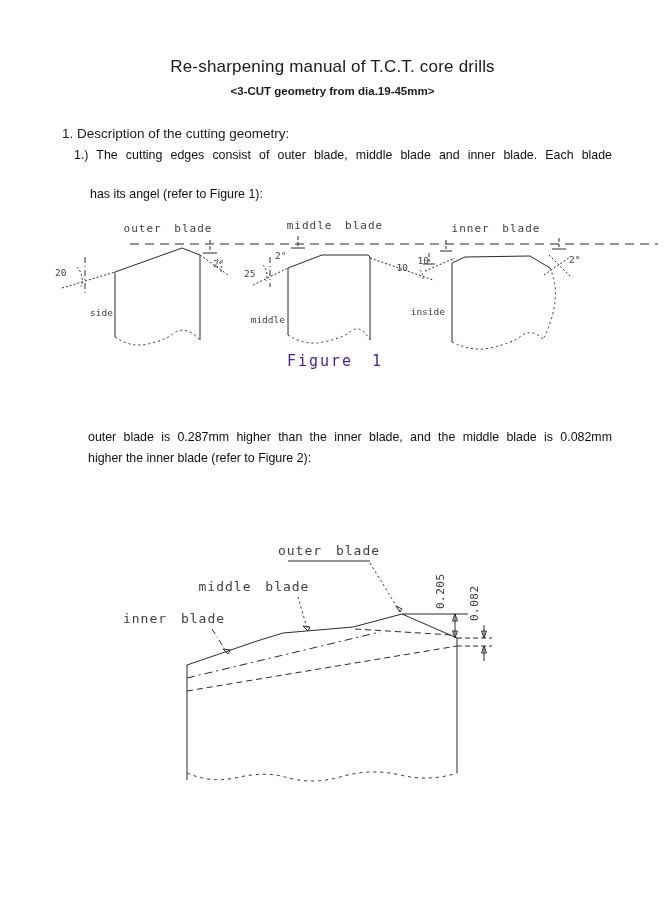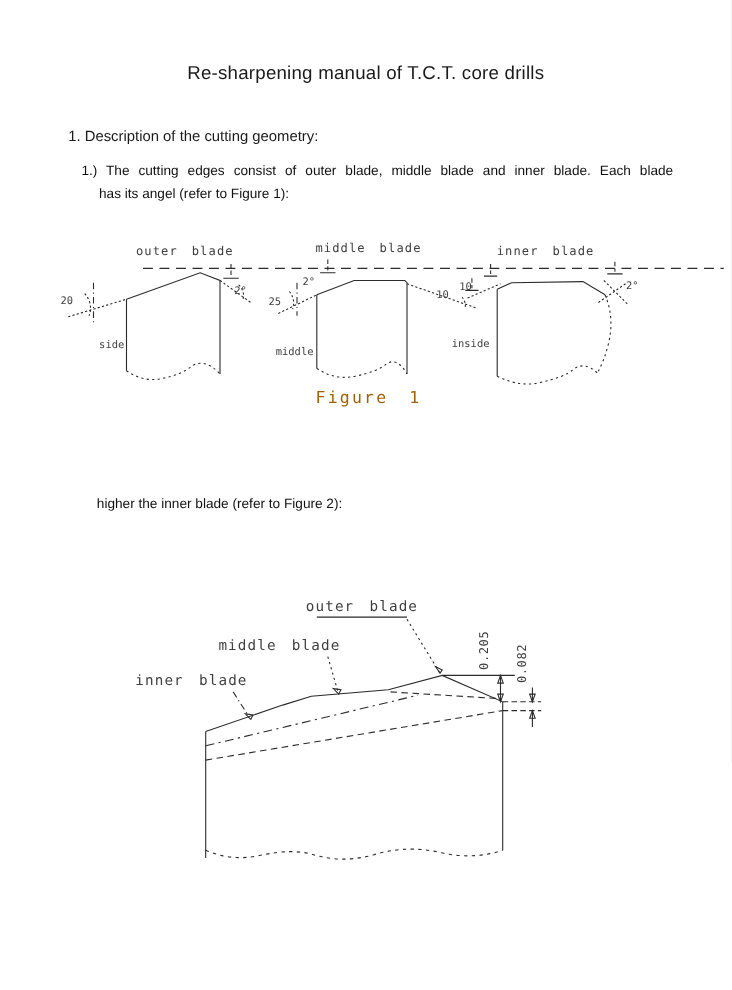--- a/index.html
+++ b/index.html
@@ -10,26 +10,26 @@
   }
   .abs{position:absolute;}
   .title{
     left:0;right:0;top:57px;text-align:center;
     font-size:17px;font-weight:400;letter-spacing:.2px;
   }
   .subtitle{
     left:0;right:0;top:85px;text-align:center;
     font-size:11.5px;font-weight:700;
   }
-  .sec-heading{left:62px;top:116px;font-size:13.5px;}
+  .sec-heading{left:62px;top:126px;font-size:13.5px;}
   .body-line{font-size:12.4px;line-height:21px;color:#111;}
   .just{text-align:justify;text-align-last:justify;}
   .cap1{
     left:270px;top:352px;width:130px;text-align:center;
-    font-family:"DejaVu Sans Mono",monospace;font-size:15px;color:#a16207;
+    font-family:"DejaVu Sans Mono",monospace;font-size:15px;color:#4c1d95;
     letter-spacing:2px;word-spacing:8px;
   }
   .cap2{
     left:225px;top:784px;width:240px;text-align:center;
     font-family:"DejaVu Sans Mono",monospace;font-size:27px;color:#3a3a3a;
     letter-spacing:3px;word-spacing:14px;
   }
   svg text{
     font-family:"DejaVu Sans Mono",monospace;fill:#3f3f3f;
   }
@@ -37,25 +37,26 @@
   svg .ang{font-size:9.5px;}
   svg .dim{font-size:11px;letter-spacing:.5px;}
   svg line,svg path{stroke:#2b2b2b;stroke-width:1;fill:none;}
 </style>
 </head>
 <body>
 
 <div class="page">
 
   <div class="abs title">Re-sharpening manual of T.C.T. core drills</div>
+  <div class="abs subtitle">&lt;3-CUT geometry from dia.19-45mm&gt;</div>
 
   <div class="abs sec-heading">1. Description of the cutting geometry:</div>
 
   <div class="abs body-line just" style="left:74px;top:145px;width:538px;">1.) The cutting edges consist of outer blade, middle blade and inner blade. Each blade</div>
-  <div class="abs body-line" style="left:90px;top:166px;">has its angel (refer to Figure 1):</div>
+  <div class="abs body-line" style="left:90px;top:184px;">has its angel (refer to Figure 1):</div>
 
   <svg class="abs" style="left:25px;top:215px;" width="635" height="140" viewBox="0 0 635 140">
 
     <text class="cadlbl" x="143" y="17" text-anchor="middle">outer blade</text>
     <text class="cadlbl" x="310" y="14" text-anchor="middle">middle blade</text>
     <text class="cadlbl" x="471" y="17" text-anchor="middle">inner blade</text>
 
     <line x1="105" y1="29" x2="633" y2="29" stroke-dasharray="9 6"></line>
 
     <g>
@@ -120,20 +121,21 @@
       <line x1="534" y1="23" x2="534" y2="32" stroke-dasharray="4 2"></line>
       <line x1="519" y1="60" x2="545" y2="42" stroke-dasharray="2 2"></line>
       <line x1="524" y1="40" x2="546" y2="62" stroke-dasharray="2 2"></line>
       <text class="ang" x="544" y="48">2°</text>
     </g>
     <text class="ang" x="420" y="100" text-anchor="end">inside</text>
   </svg>
 
   <div class="abs cap1">Figure 1</div>
 
+  <div class="abs body-line just" style="left:88px;top:427px;width:524px;">outer blade is 0.287mm higher than the inner blade, and the middle blade is 0.082mm</div>
   <div class="abs body-line" style="left:88px;top:448px;text-align:right;">higher the inner blade (refer to Figure 2):</div>
 
   <svg class="abs" style="left:100px;top:535px;" width="430" height="255" viewBox="0 0 430 255">
 
     <g>
       <text class="cadlbl" style="font-size:13px" x="229" y="20" text-anchor="middle">outer blade</text>
       <line x1="188" y1="26" x2="270" y2="26"></line>
       <line x1="270" y1="28" x2="300" y2="77" stroke-dasharray="2 3"></line>
       <path d="M300,77 l-4,-6 l6,3 z" fill="#2b2b2b" stroke="none"></path>
     </g>

